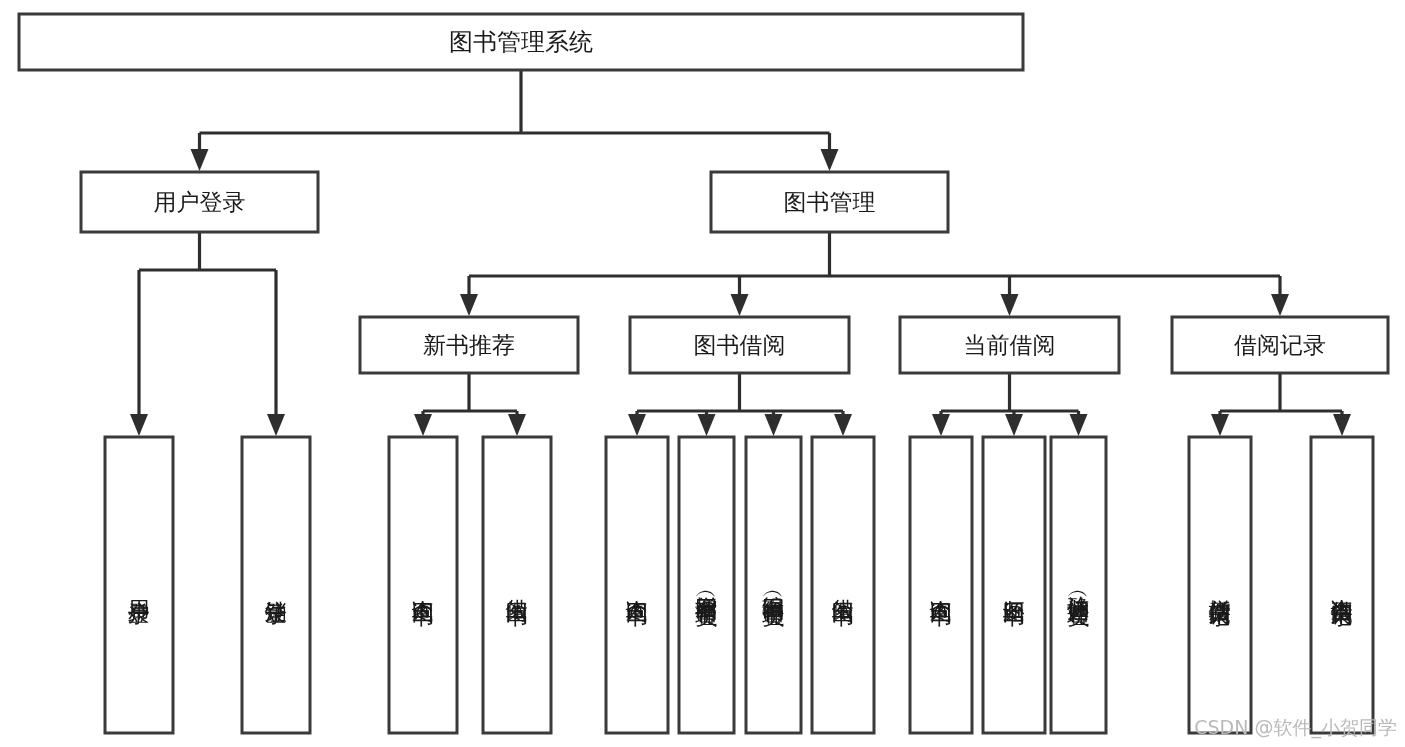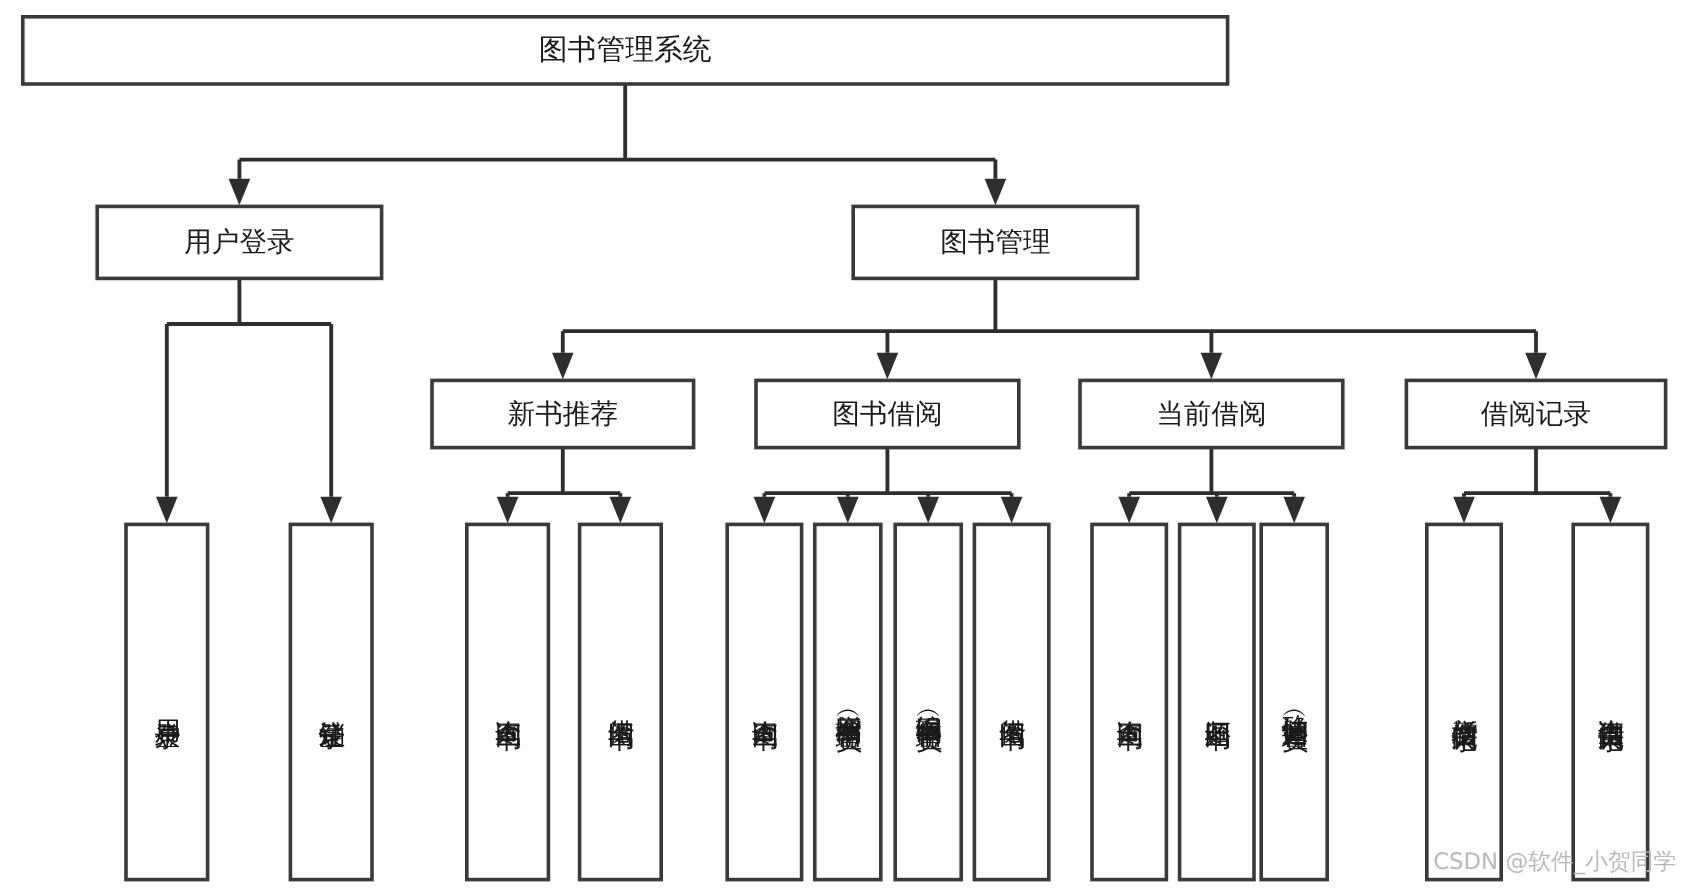--- a/index.html
+++ b/index.html
@@ -72,21 +72,21 @@
     display: flex;
     align-items: center;
     justify-content: center;
     white-space: nowrap;
     pointer-events: none;
     user-select: none;
   }
   .watermark {
     position: absolute;
     right: 8px;
-    bottom: 16px;
+    bottom: 6px;
     font-family: "DejaVu Sans", "Liberation Sans", sans-serif;
     font-size: 19px;
     color: #b9b9b9;
     white-space: nowrap;
     user-select: none;
   }
 </style>
 </head>
 <body>
 

